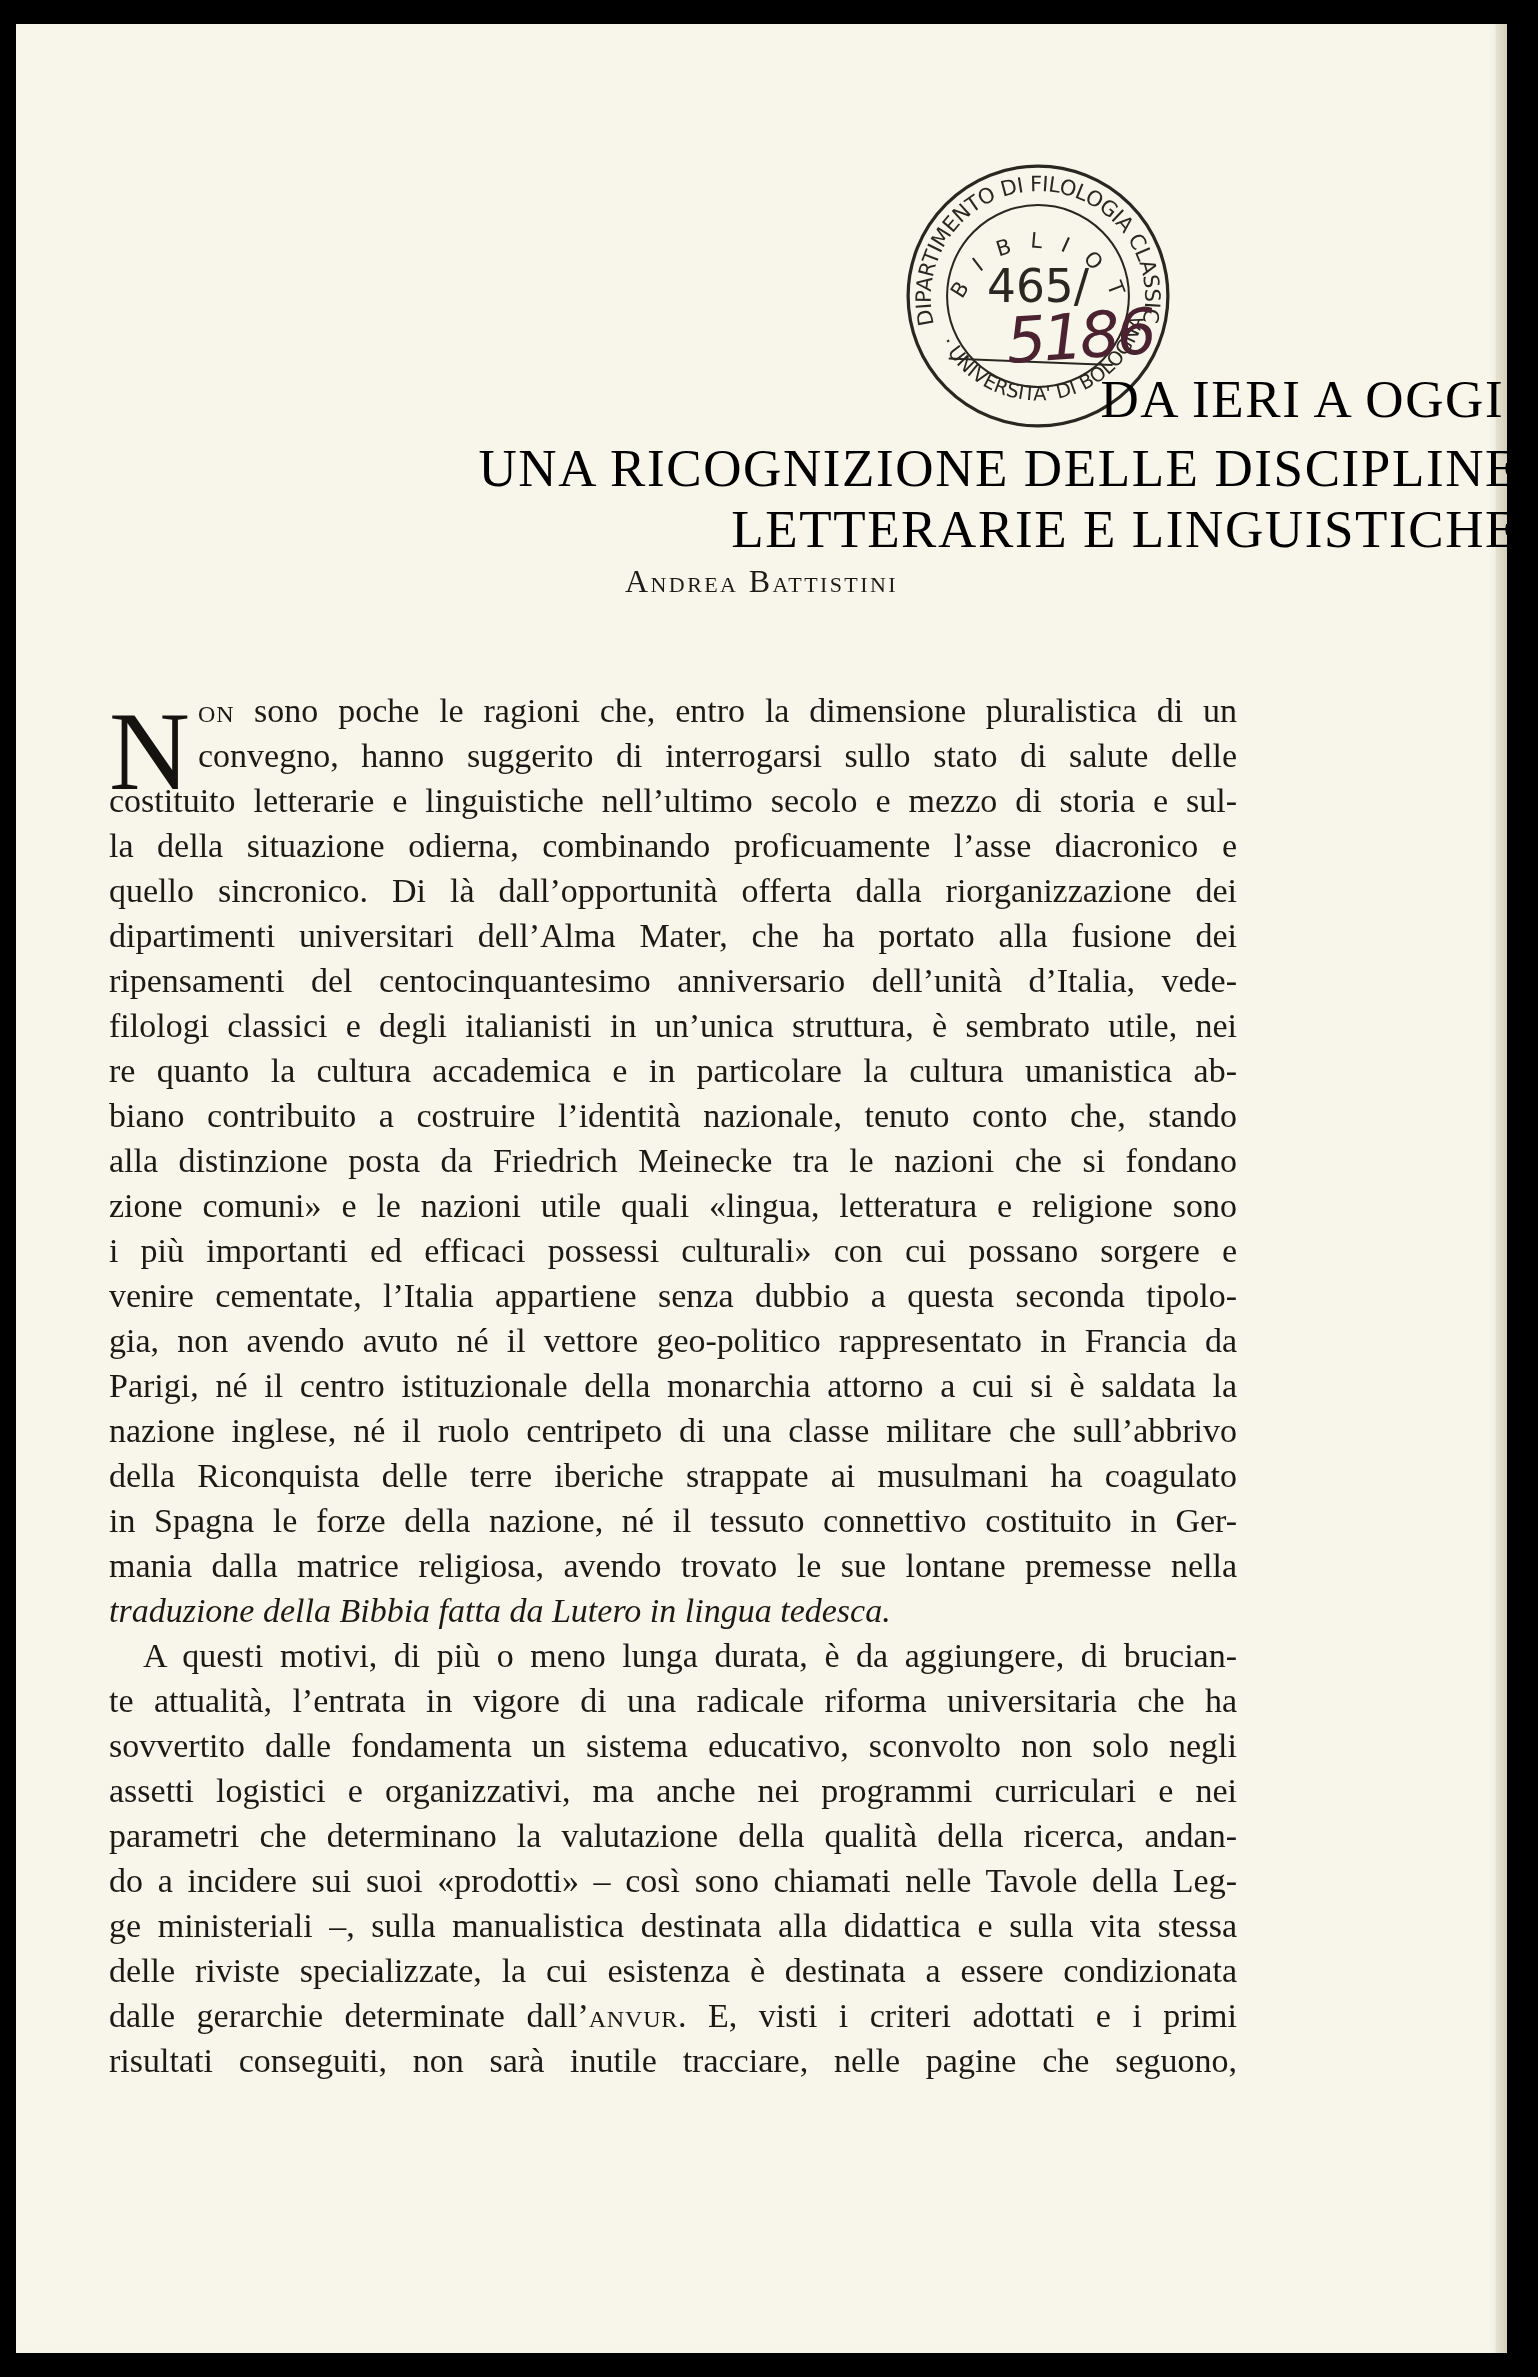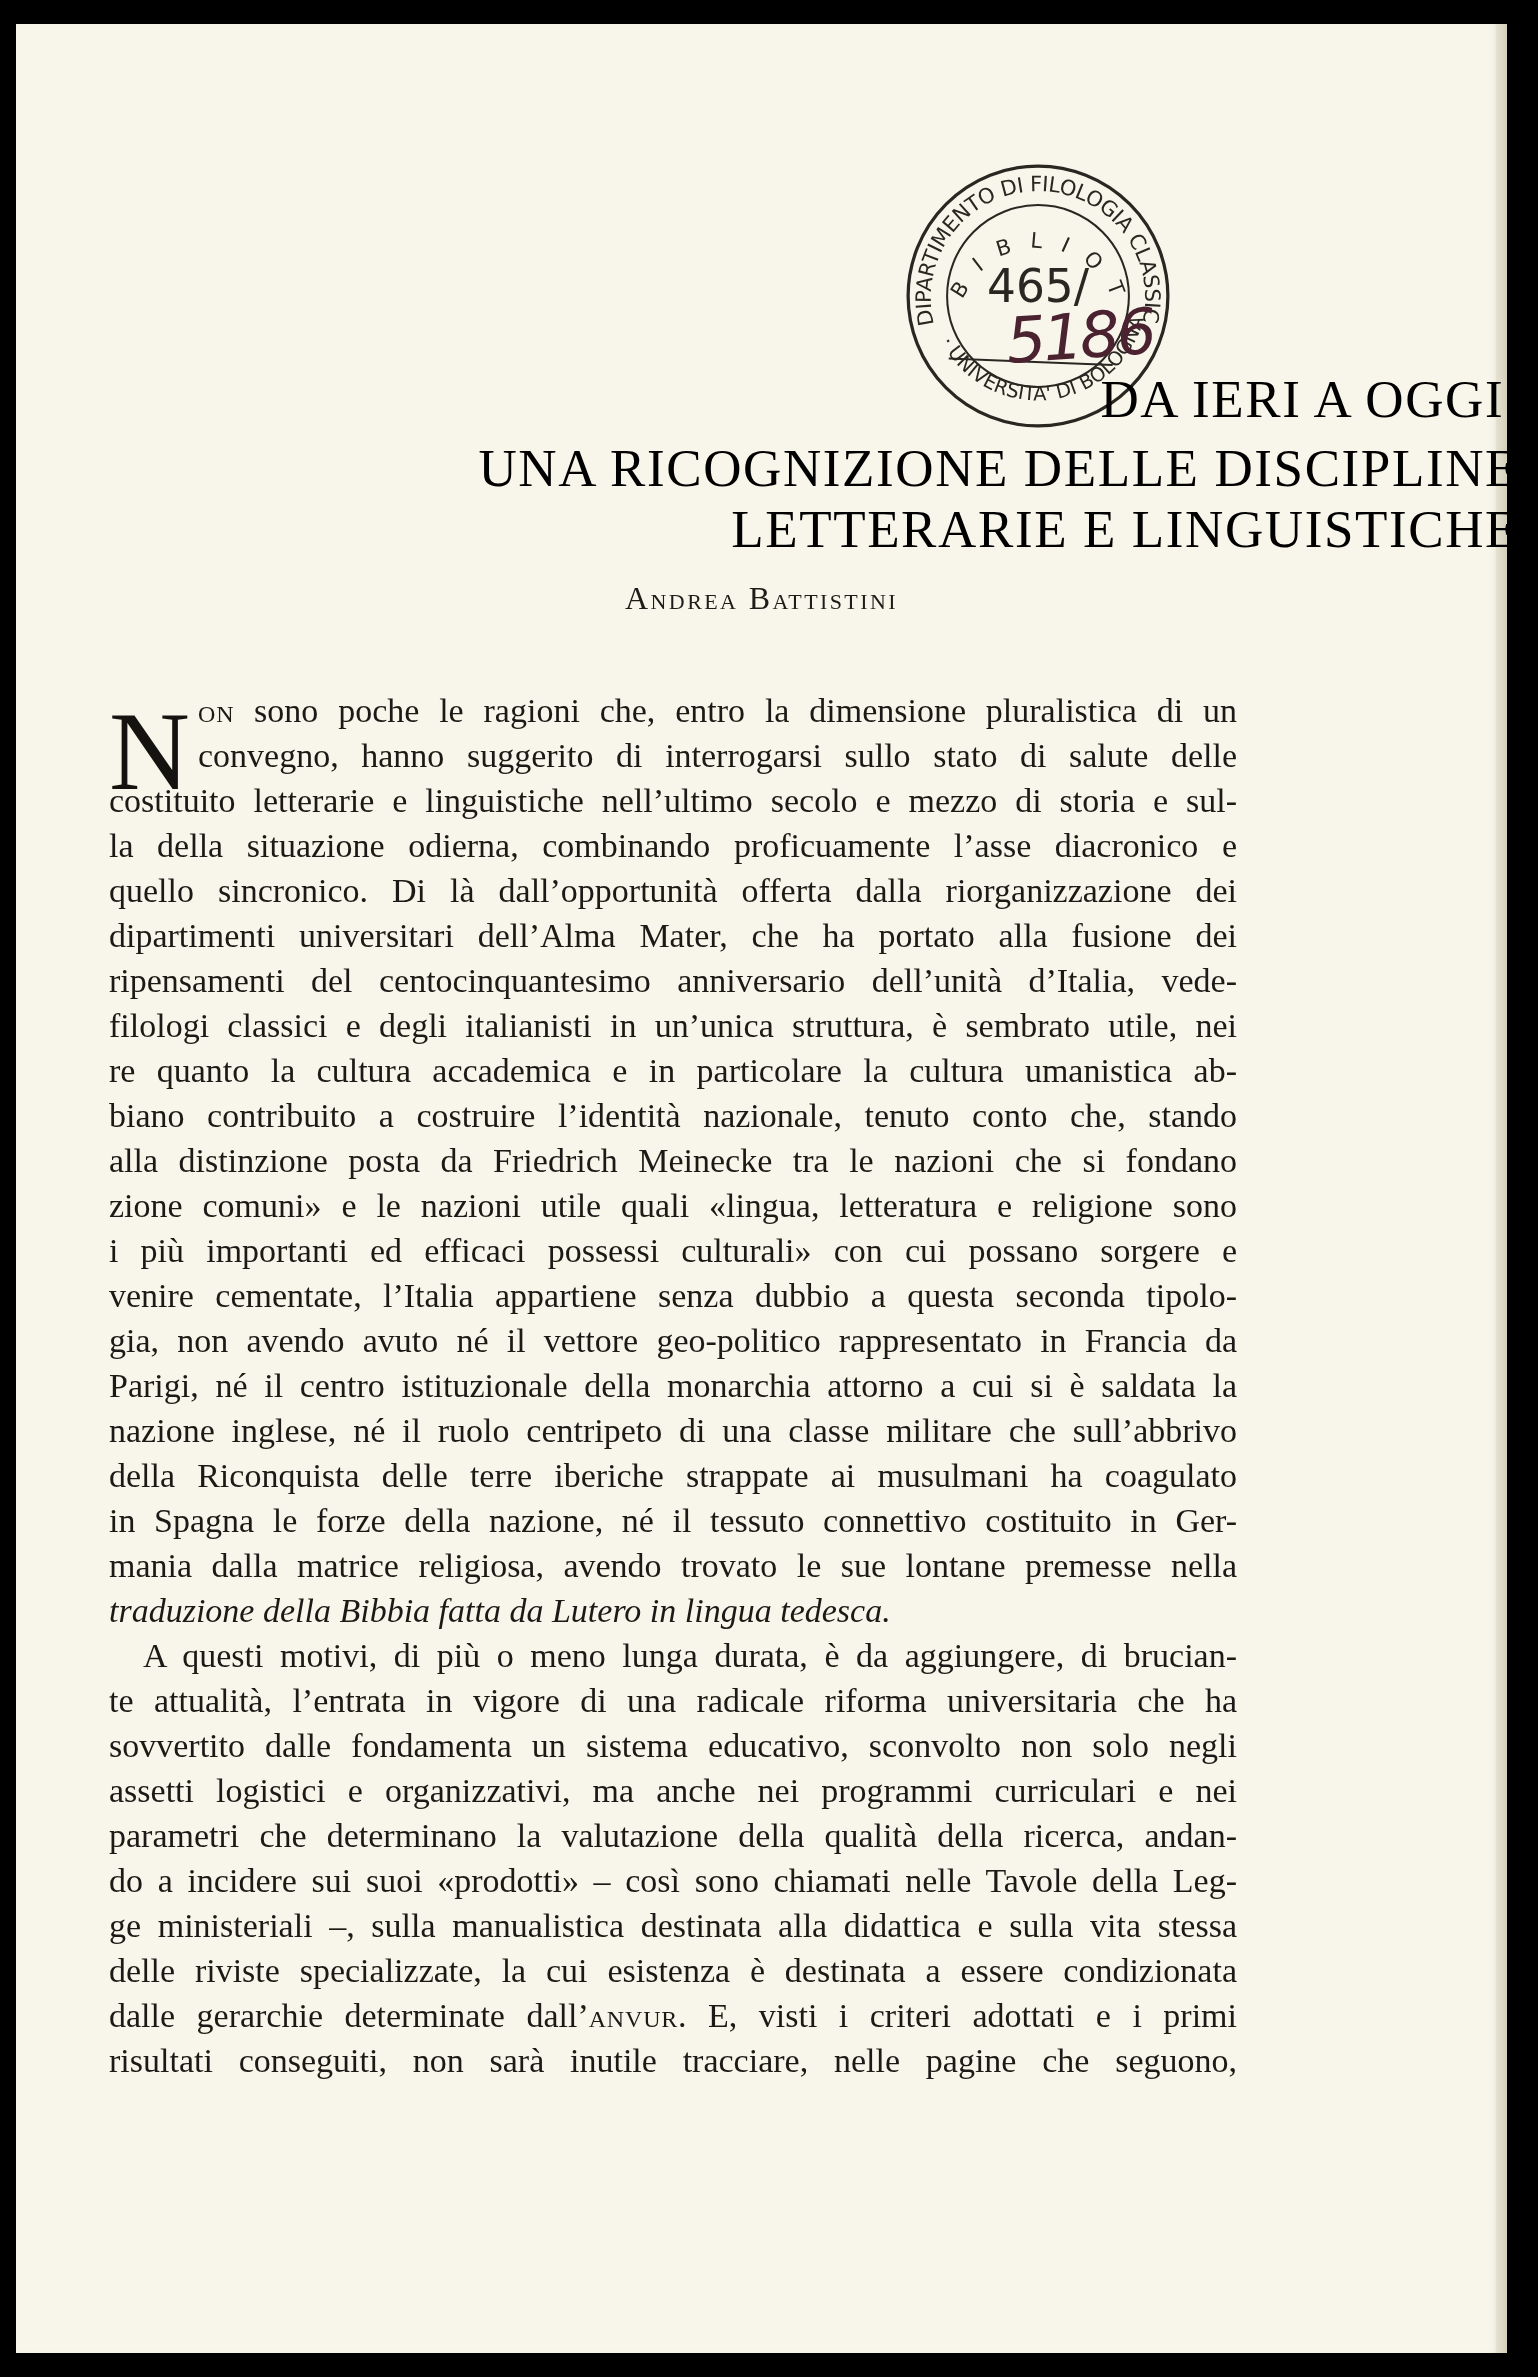--- a/index.html
+++ b/index.html
@@ -29,21 +29,21 @@
       letter-spacing: 1.6px;
       text-align: right;
       line-height: 1;
     }
     .t1 { top: 349px; }
     .t2 { top: 418px; }
     .t3 { top: 479px; }
     .author {
       position: absolute;
       left: 0; width: 100%;
-      top: 556px;
+      top: 539px;
       text-align: center;
       font-size: 32px;
       font-variant: small-caps;
       letter-spacing: 2.4px;
       color: #1e1c18;
     }
     .body-text {
       position: absolute;
       left: 93px;
       top: 664px;

